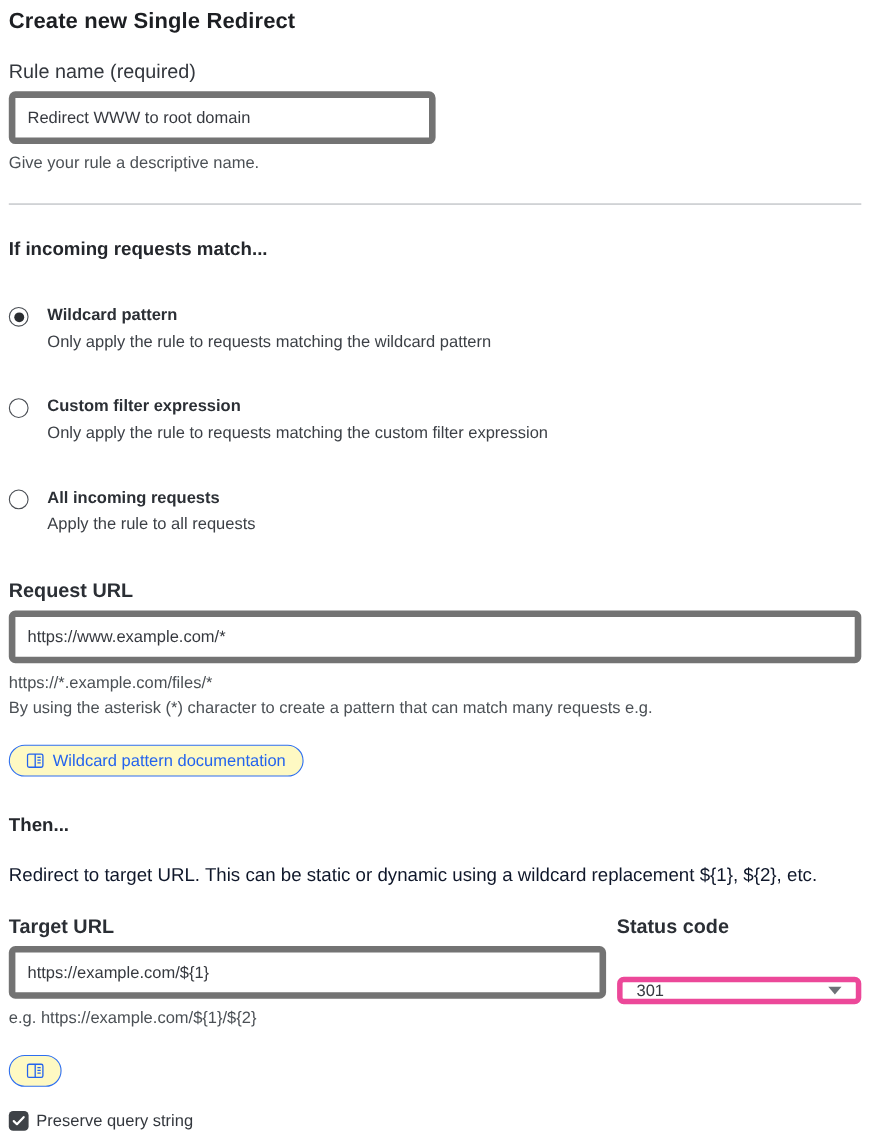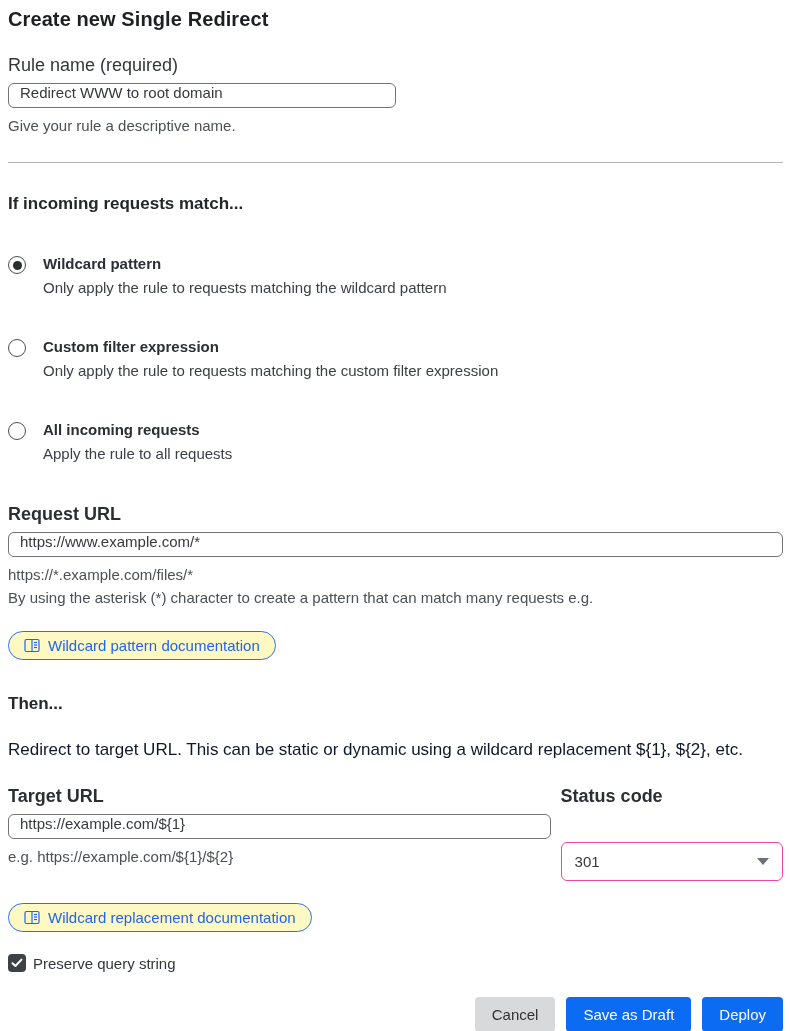--- a/index.html
+++ b/index.html
@@ -11,22 +11,22 @@
     padding: 6px 7px 0 8px;
     overflow: hidden;
   }
   .page-title {
     font-size: 20px; font-weight: 700; color:#1d1f23;
     margin-top: 2px; margin-bottom: 24px; letter-spacing: .1px;
   }
   .field-label { font-size:18px; color:#33373d; margin-bottom:7px; }
   .field-label.strong { font-weight:700; color:#2b2f35; }
   .text-input {
-    display:flex; 
-    height:25px; border:1px solid #737373; border-radius:6px;
+    display:flex; align-items:center;
+    height:48px; border:6px solid #737373; border-radius:6px;
     background:#fff; padding:0 11px; font-size:15px; color:#36393f;
   }
   .rule-name-input { width:388px; }
   .helper { font-size:15px; color:#4b5055; margin-top:6px; line-height:23px; }
   .divider { border:none; border-top:1px solid #b2b5ba; margin: 25px 0 0 0; }
   .section-heading { font-size:17px; font-weight:700; color:#24272c; }
   .match-heading { margin-top:31px; }
   .radio-group { margin-top:40px; }
   .radio-option { display:flex; margin-bottom:40px; }
   .radio-option:last-child { margin-bottom:0; }
@@ -54,21 +54,21 @@
   }
   .book-icon { display:inline-flex; }
   .then-heading { margin-top:34px; }
   .then-desc { font-size:17px; color:#0f172a; margin-top:26px; }
   .target-row { display:flex; margin-top:26px; }
   .target-col { width:551px; }
   .status-col { width:225px; margin-left:8px; }
   .target-input { width:543px; }
   .select-box {
     display:flex; align-items:center; justify-content:space-between;
-    height:39px; border:1px solid #ec4899; border-radius:6px;
+    height:25px; border:5px solid #ec4899; border-radius:6px;
     background:#fff; padding:0 13px; font-size:15px; color:#36393f; cursor:pointer;margin-top:35px;
   }
   .caret-down {
     width:0; height:0;
     border-left:6px solid transparent; border-right:6px solid transparent;
     border-top:7px solid #6d7177;
   }
   .checkbox-row { display:flex; align-items:center; margin-top:22px; }
   .checkbox {
     width:18px; height:18px; border-radius:4px; background:#3e4247;
@@ -174,21 +174,20 @@
 <button class="doc-button">
   <span class="book-icon">
     <svg width="16" height="15" viewBox="0 0 16 15" fill="none" stroke="#2363ee" stroke-width="1.2">
       <rect x="1" y="1.5" width="14" height="12" rx="1.5"></rect>
       <line x1="8" y1="1.5" x2="8" y2="13.5"></line>
       <line x1="10" y1="4.5" x2="13" y2="4.5"></line>
       <line x1="10" y1="7" x2="13" y2="7"></line>
       <line x1="10" y1="9.5" x2="13" y2="9.5"></line>
     </svg>
   </span>
-  <span>Wildcard replacement documentation</span>
 </button>
 
 <div class="checkbox-row">
   <span class="checkbox">
     <svg width="12" height="10" viewBox="0 0 12 10">
       <path d="M1.5 5.2 L4.4 8 L10.5 1.6" fill="none" stroke="#ffffff" stroke-width="2" stroke-linecap="round" stroke-linejoin="round"></path>
     </svg>
   </span>
   <span class="checkbox-label">Preserve query string</span>
 </div>

